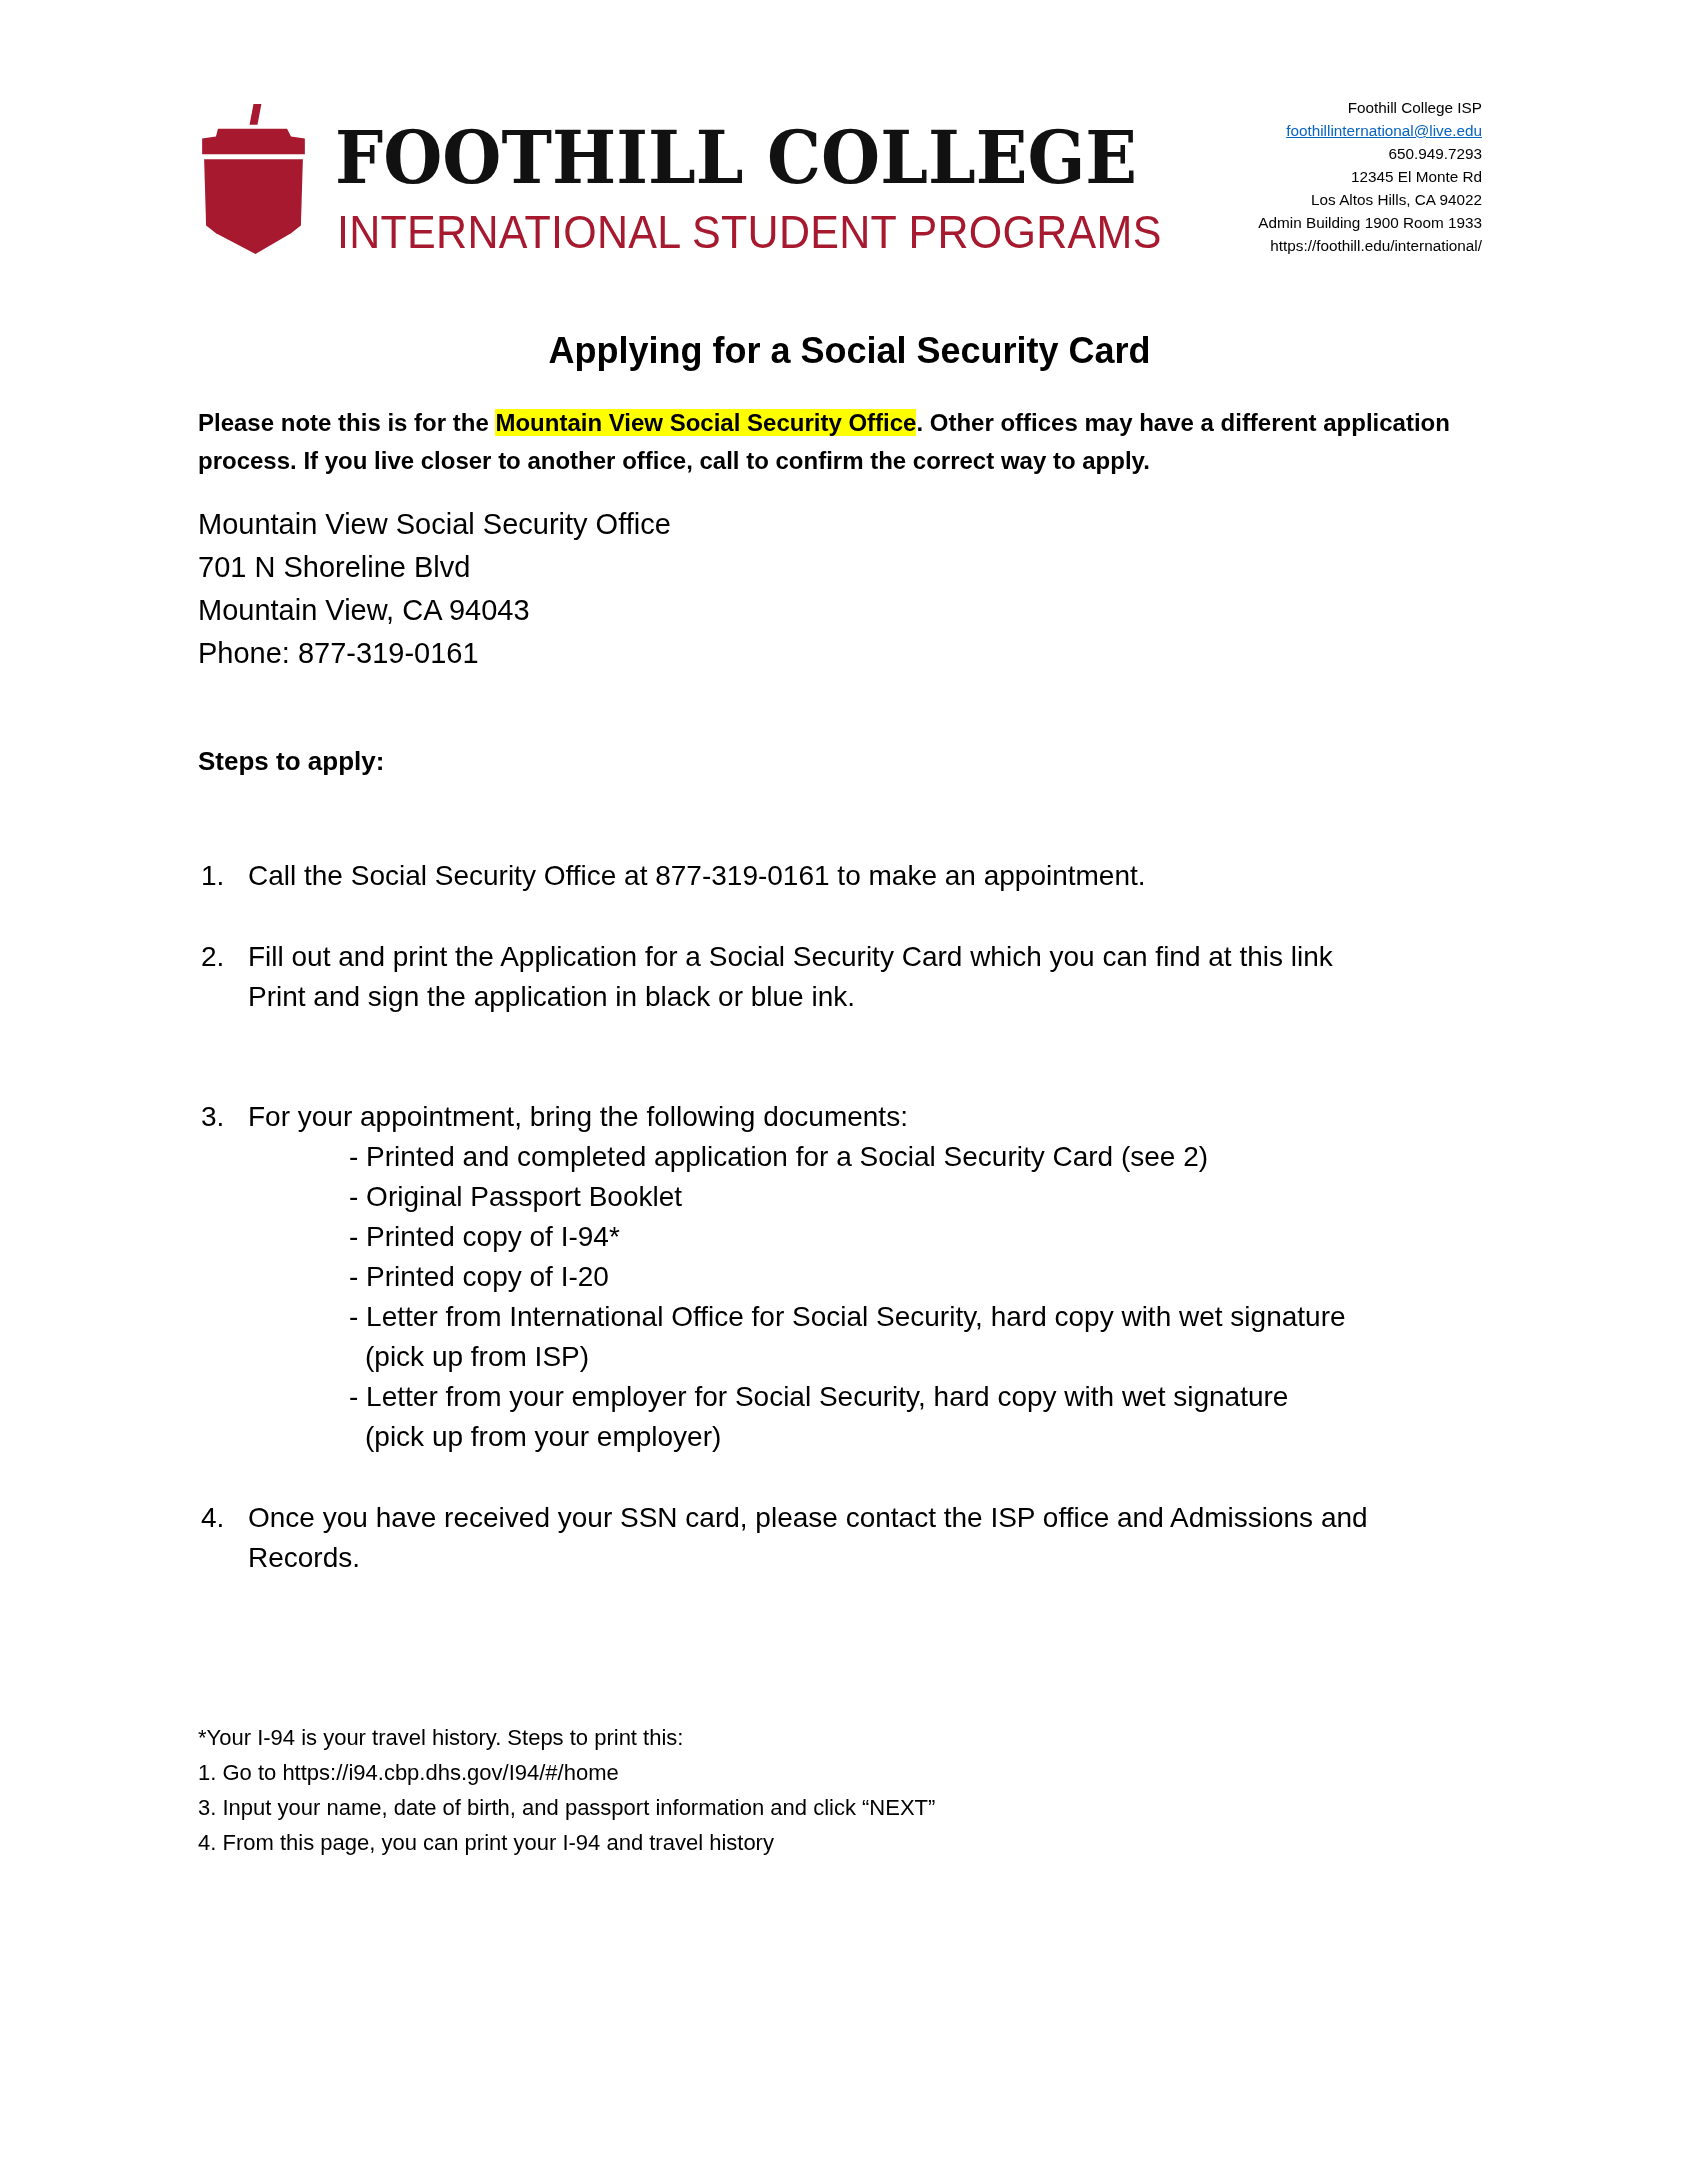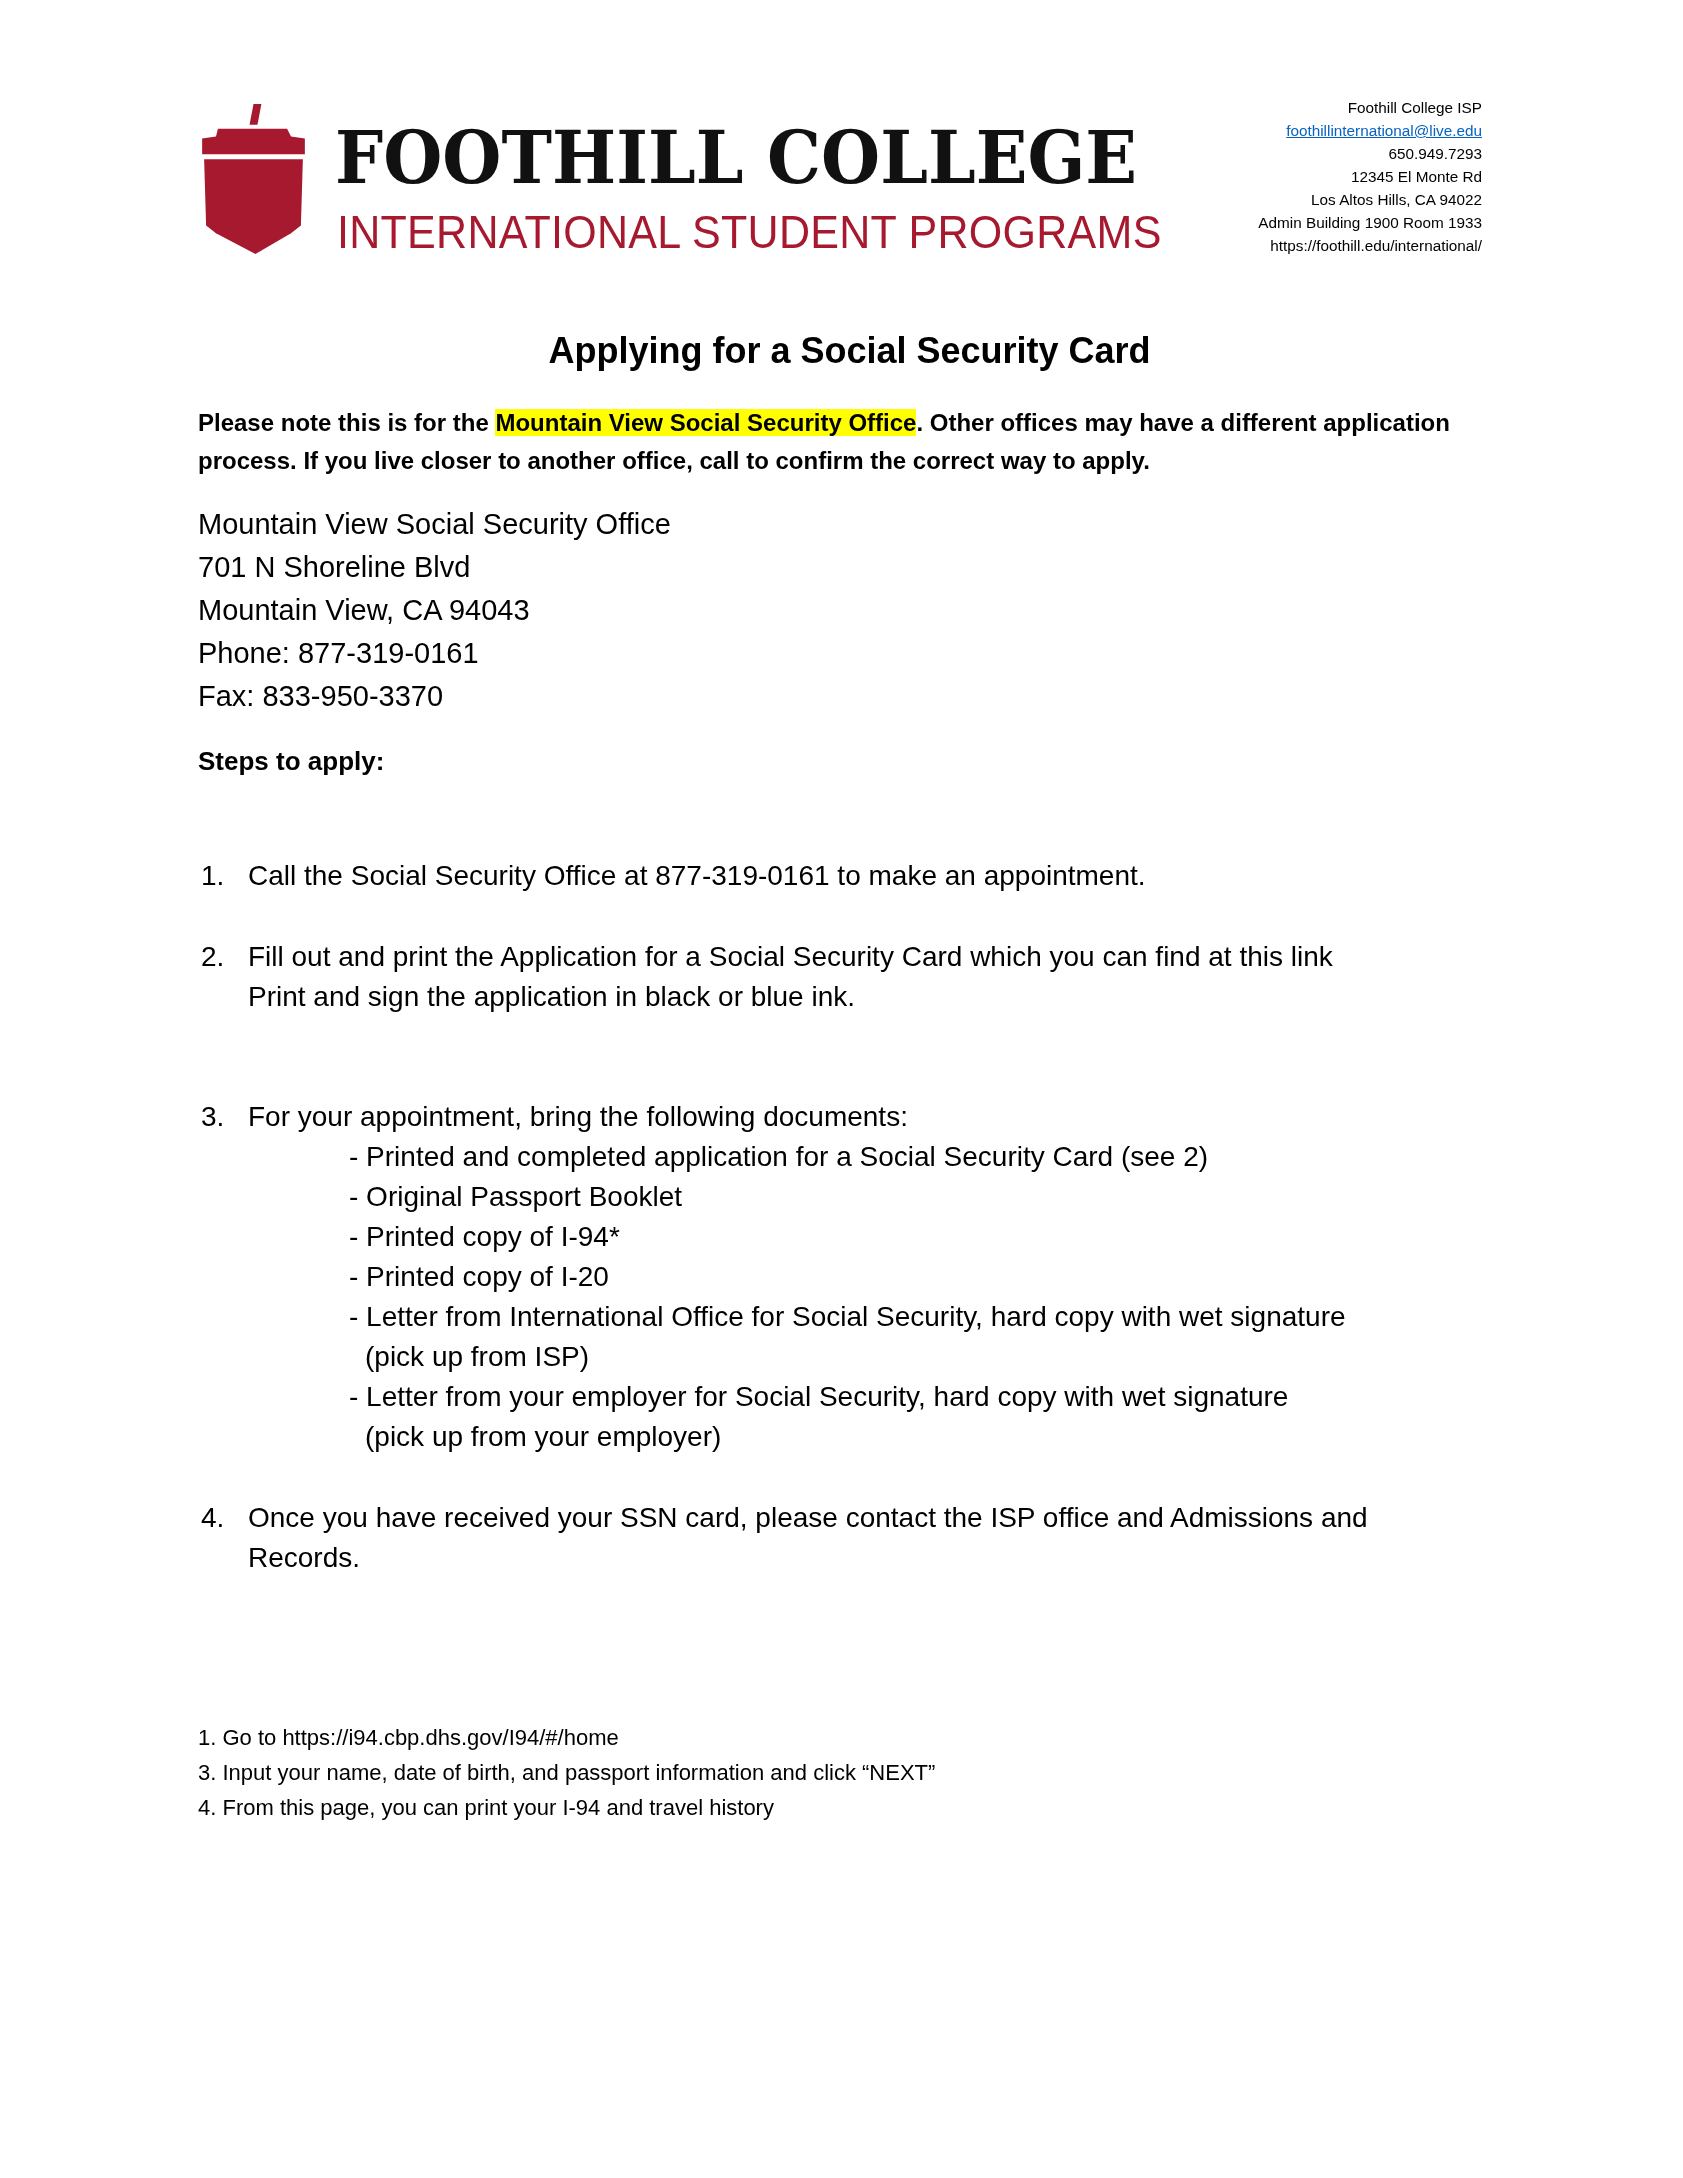--- a/index.html
+++ b/index.html
@@ -63,21 +63,20 @@
 
 <div class="abs title">Applying for a Social Security Card</div>
 
 <div class="abs note"><span>Please note this is for the </span><span class="hl">Mountain View Social Security Office</span><span>. Other offices may have a different application process. If you live closer to another office, call to confirm the correct way to apply.</span></div>
 
 <div class="abs office">
   <div>Mountain View Social Security Office</div>
   <div>701 N Shoreline Blvd</div>
   <div>Mountain View, CA 94043</div>
   <div>Phone: 877-319-0161</div>
-  <div>Fax: 833-950-3370</div>
 </div>
 
 <div class="abs steps-head">Steps to apply:</div>
 
 <div class="abs step" style="top:856px;">
   <span class="num">1.</span>
   <div class="body">Call the Social Security Office at 877-319-0161 to make an appointment.</div>
 </div>
 
 <div class="abs step" style="top:937px;">
@@ -102,17 +101,18 @@
     </div>
   </div>
 </div>
 
 <div class="abs step" style="top:1498px;">
   <span class="num">4.</span>
   <div class="body" style="width:1188px;">Once you have received your SSN card, please contact the ISP office and Admissions and Records.</div>
 </div>
 
 <div class="abs foot">
+  <div>*Your I-94 is your travel history. Steps to print this:</div>
   <div class="fitem">1. Go to https://i94.cbp.dhs.gov/I94/#/home</div>
   <div class="fitem">3. Input your name, date of birth, and passport information and click “NEXT”</div>
   <div class="fitem">4. From this page, you can print your I-94 and travel history</div>
 </div>
 
 
 </body></html>

